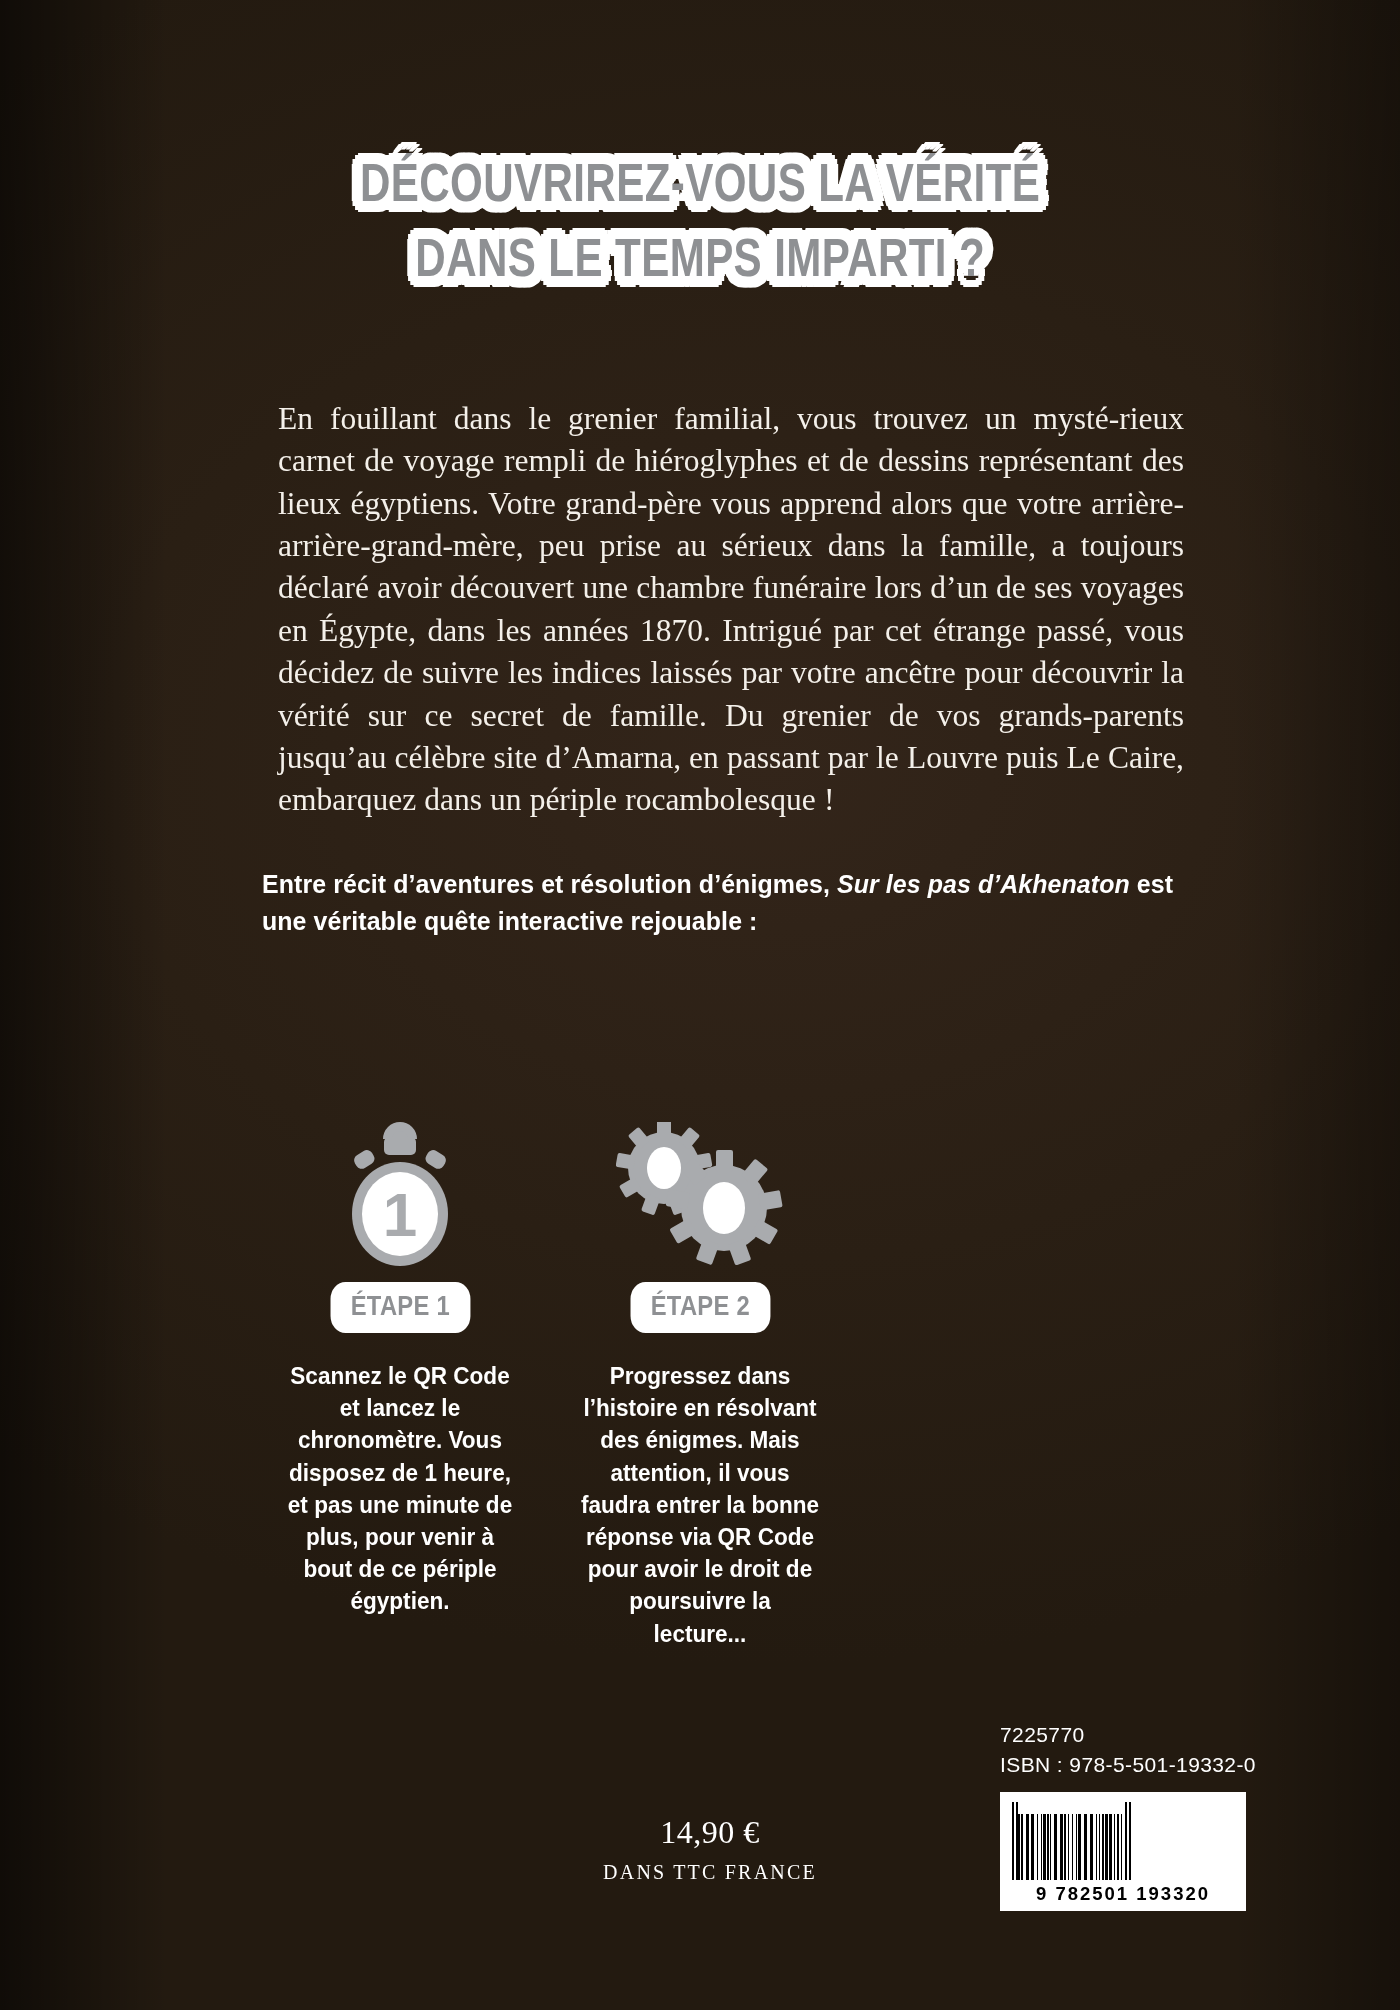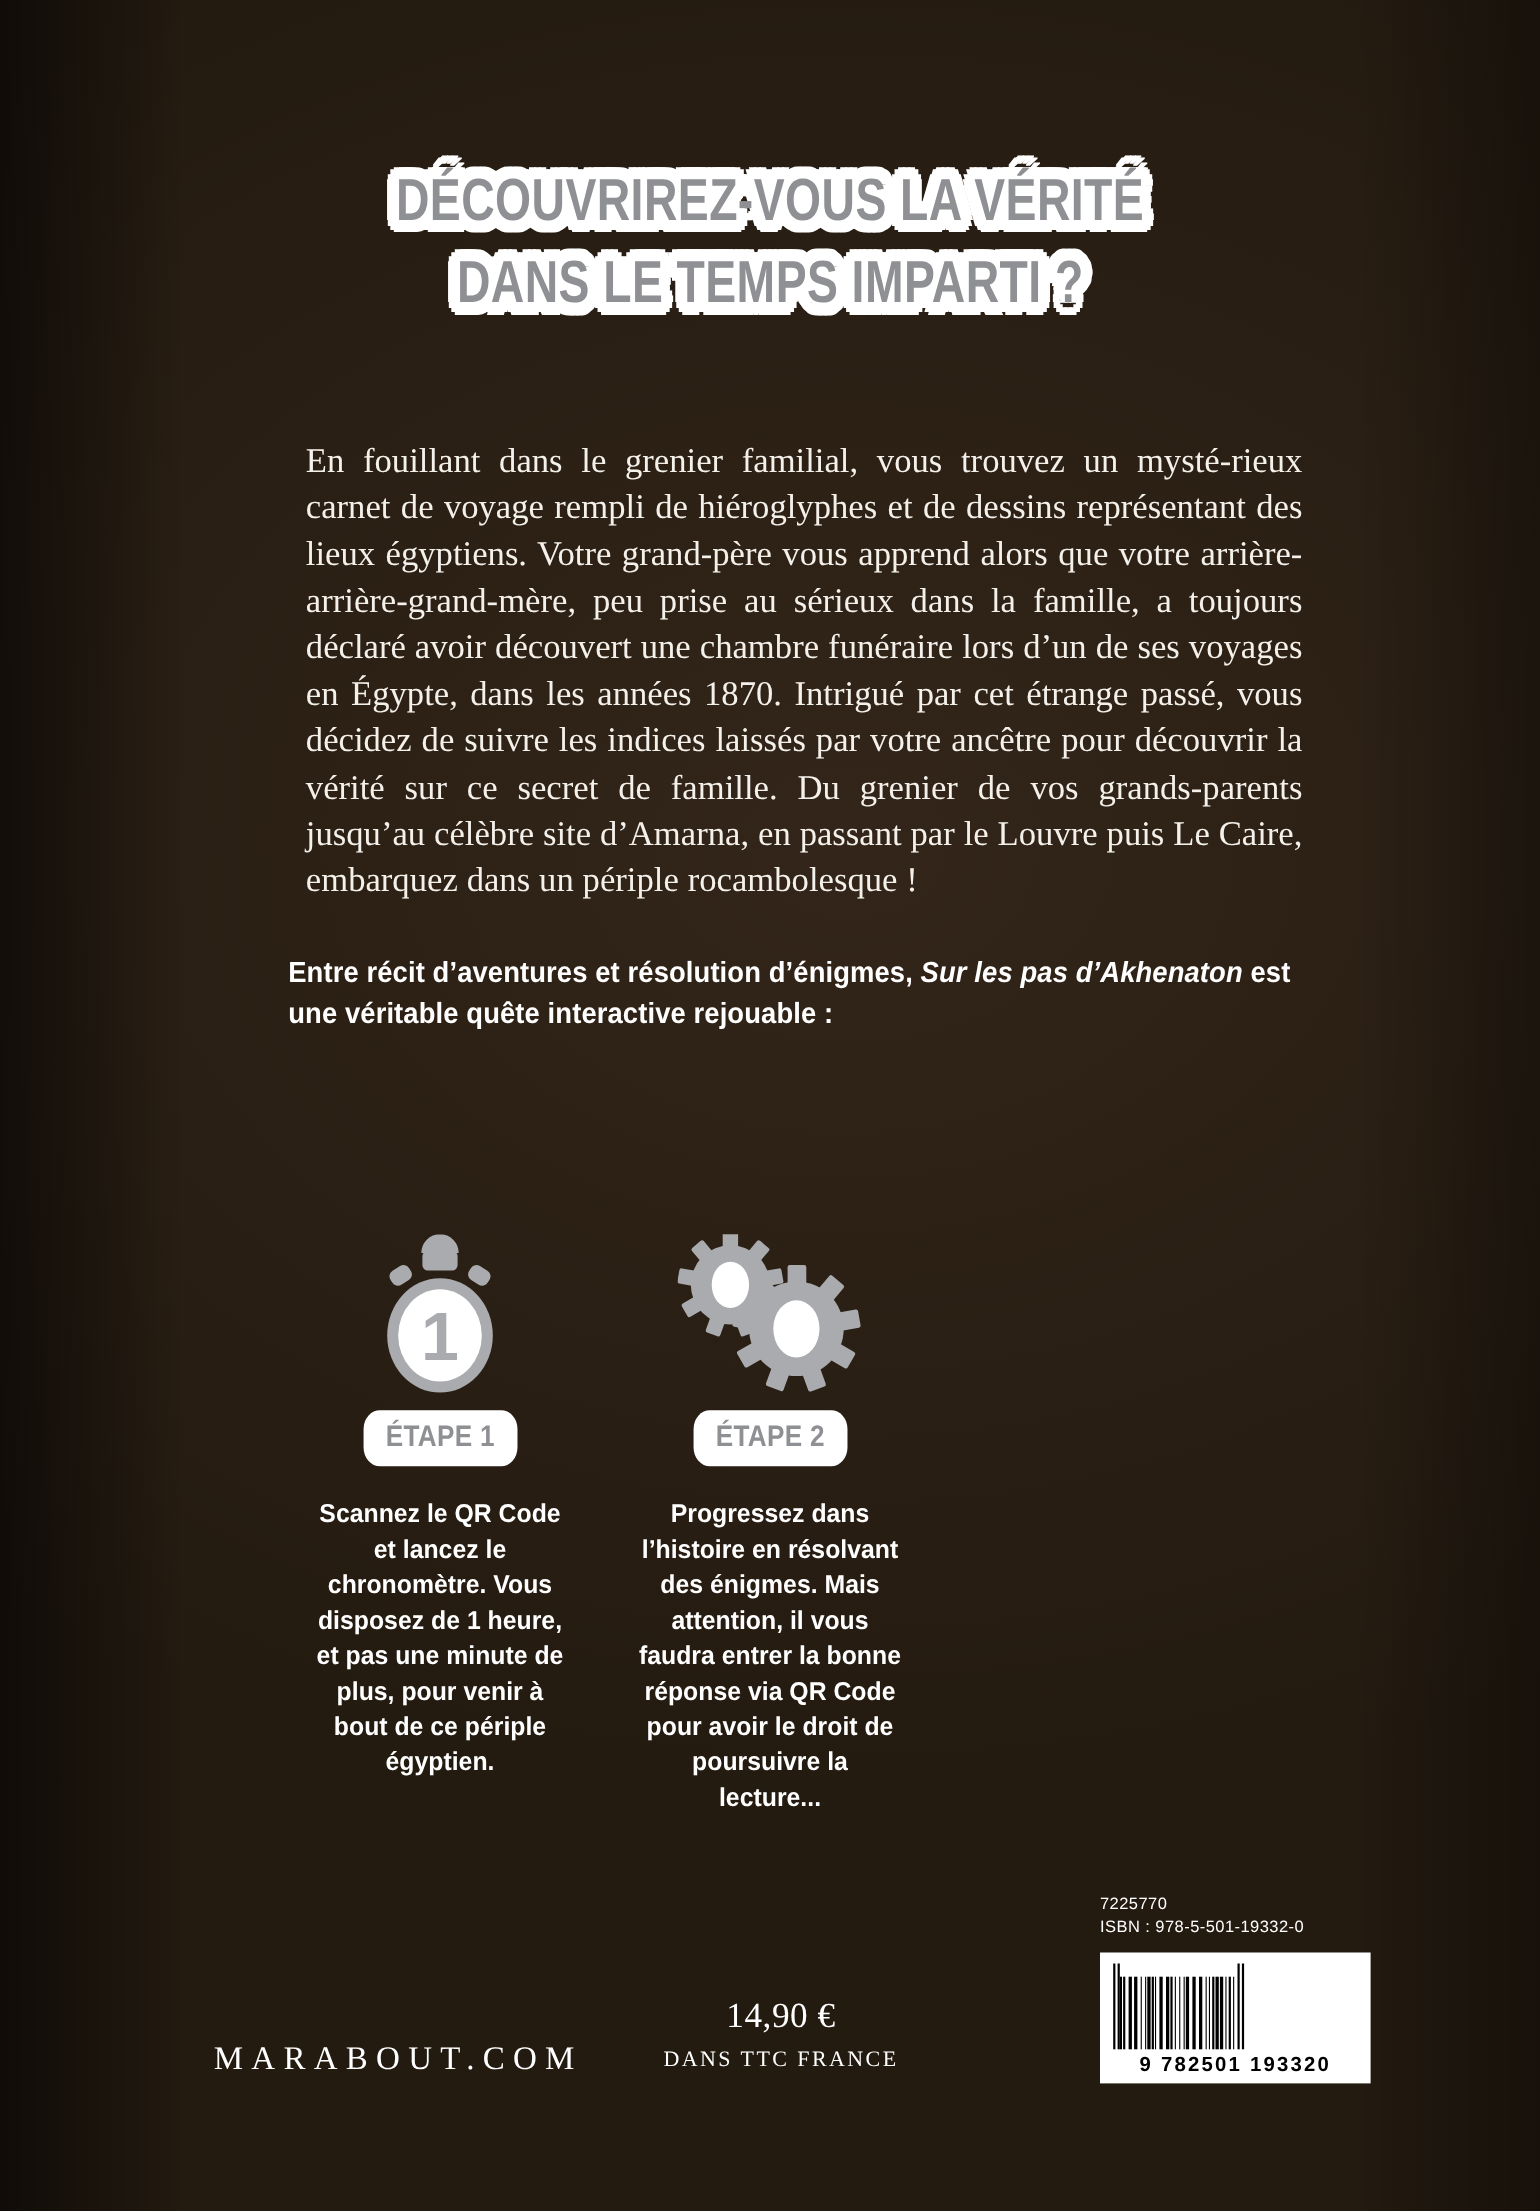--- a/index.html
+++ b/index.html
@@ -167,21 +167,21 @@
   }
   .isbn-block{
     position:absolute;
     left:1000px;
     top:1720px;
     width:270px;
   }
   .isbn-line{
     color:#ffffff;
     font-family:"Liberation Sans", sans-serif;
-    font-size:15px;
+    font-size:21px;
     line-height:1.42;
     letter-spacing:0.4px;
   }
   .barcode-box{
     margin-top:12px;
     background:#ffffff;
     padding:10px 12px 6px 12px;
     width:246px;
     box-sizing:border-box;
   }
@@ -277,21 +277,20 @@
             </g>
           </g>
         </svg>
       </div>
       <div class="badge">ÉTAPE 2</div>
       <div class="step-text">Progressez dans l’histoire en résolvant des énigmes. Mais attention, il vous faudra entrer la bonne réponse via QR Code pour avoir le droit de poursuivre la lecture...</div>
     </div>
 
   </div>
 
-  <div class="brand">MARABOUT.COM</div>
 
   <div class="price-block">
     <div class="price">14,90 €</div>
     <div class="price-sub">DANS TTC FRANCE</div>
   </div>
 
   <div class="isbn-block">
     <div class="isbn-line">7225770</div>
     <div class="isbn-line">ISBN : 978-5-501-19332-0</div>
     <div class="barcode-box">

